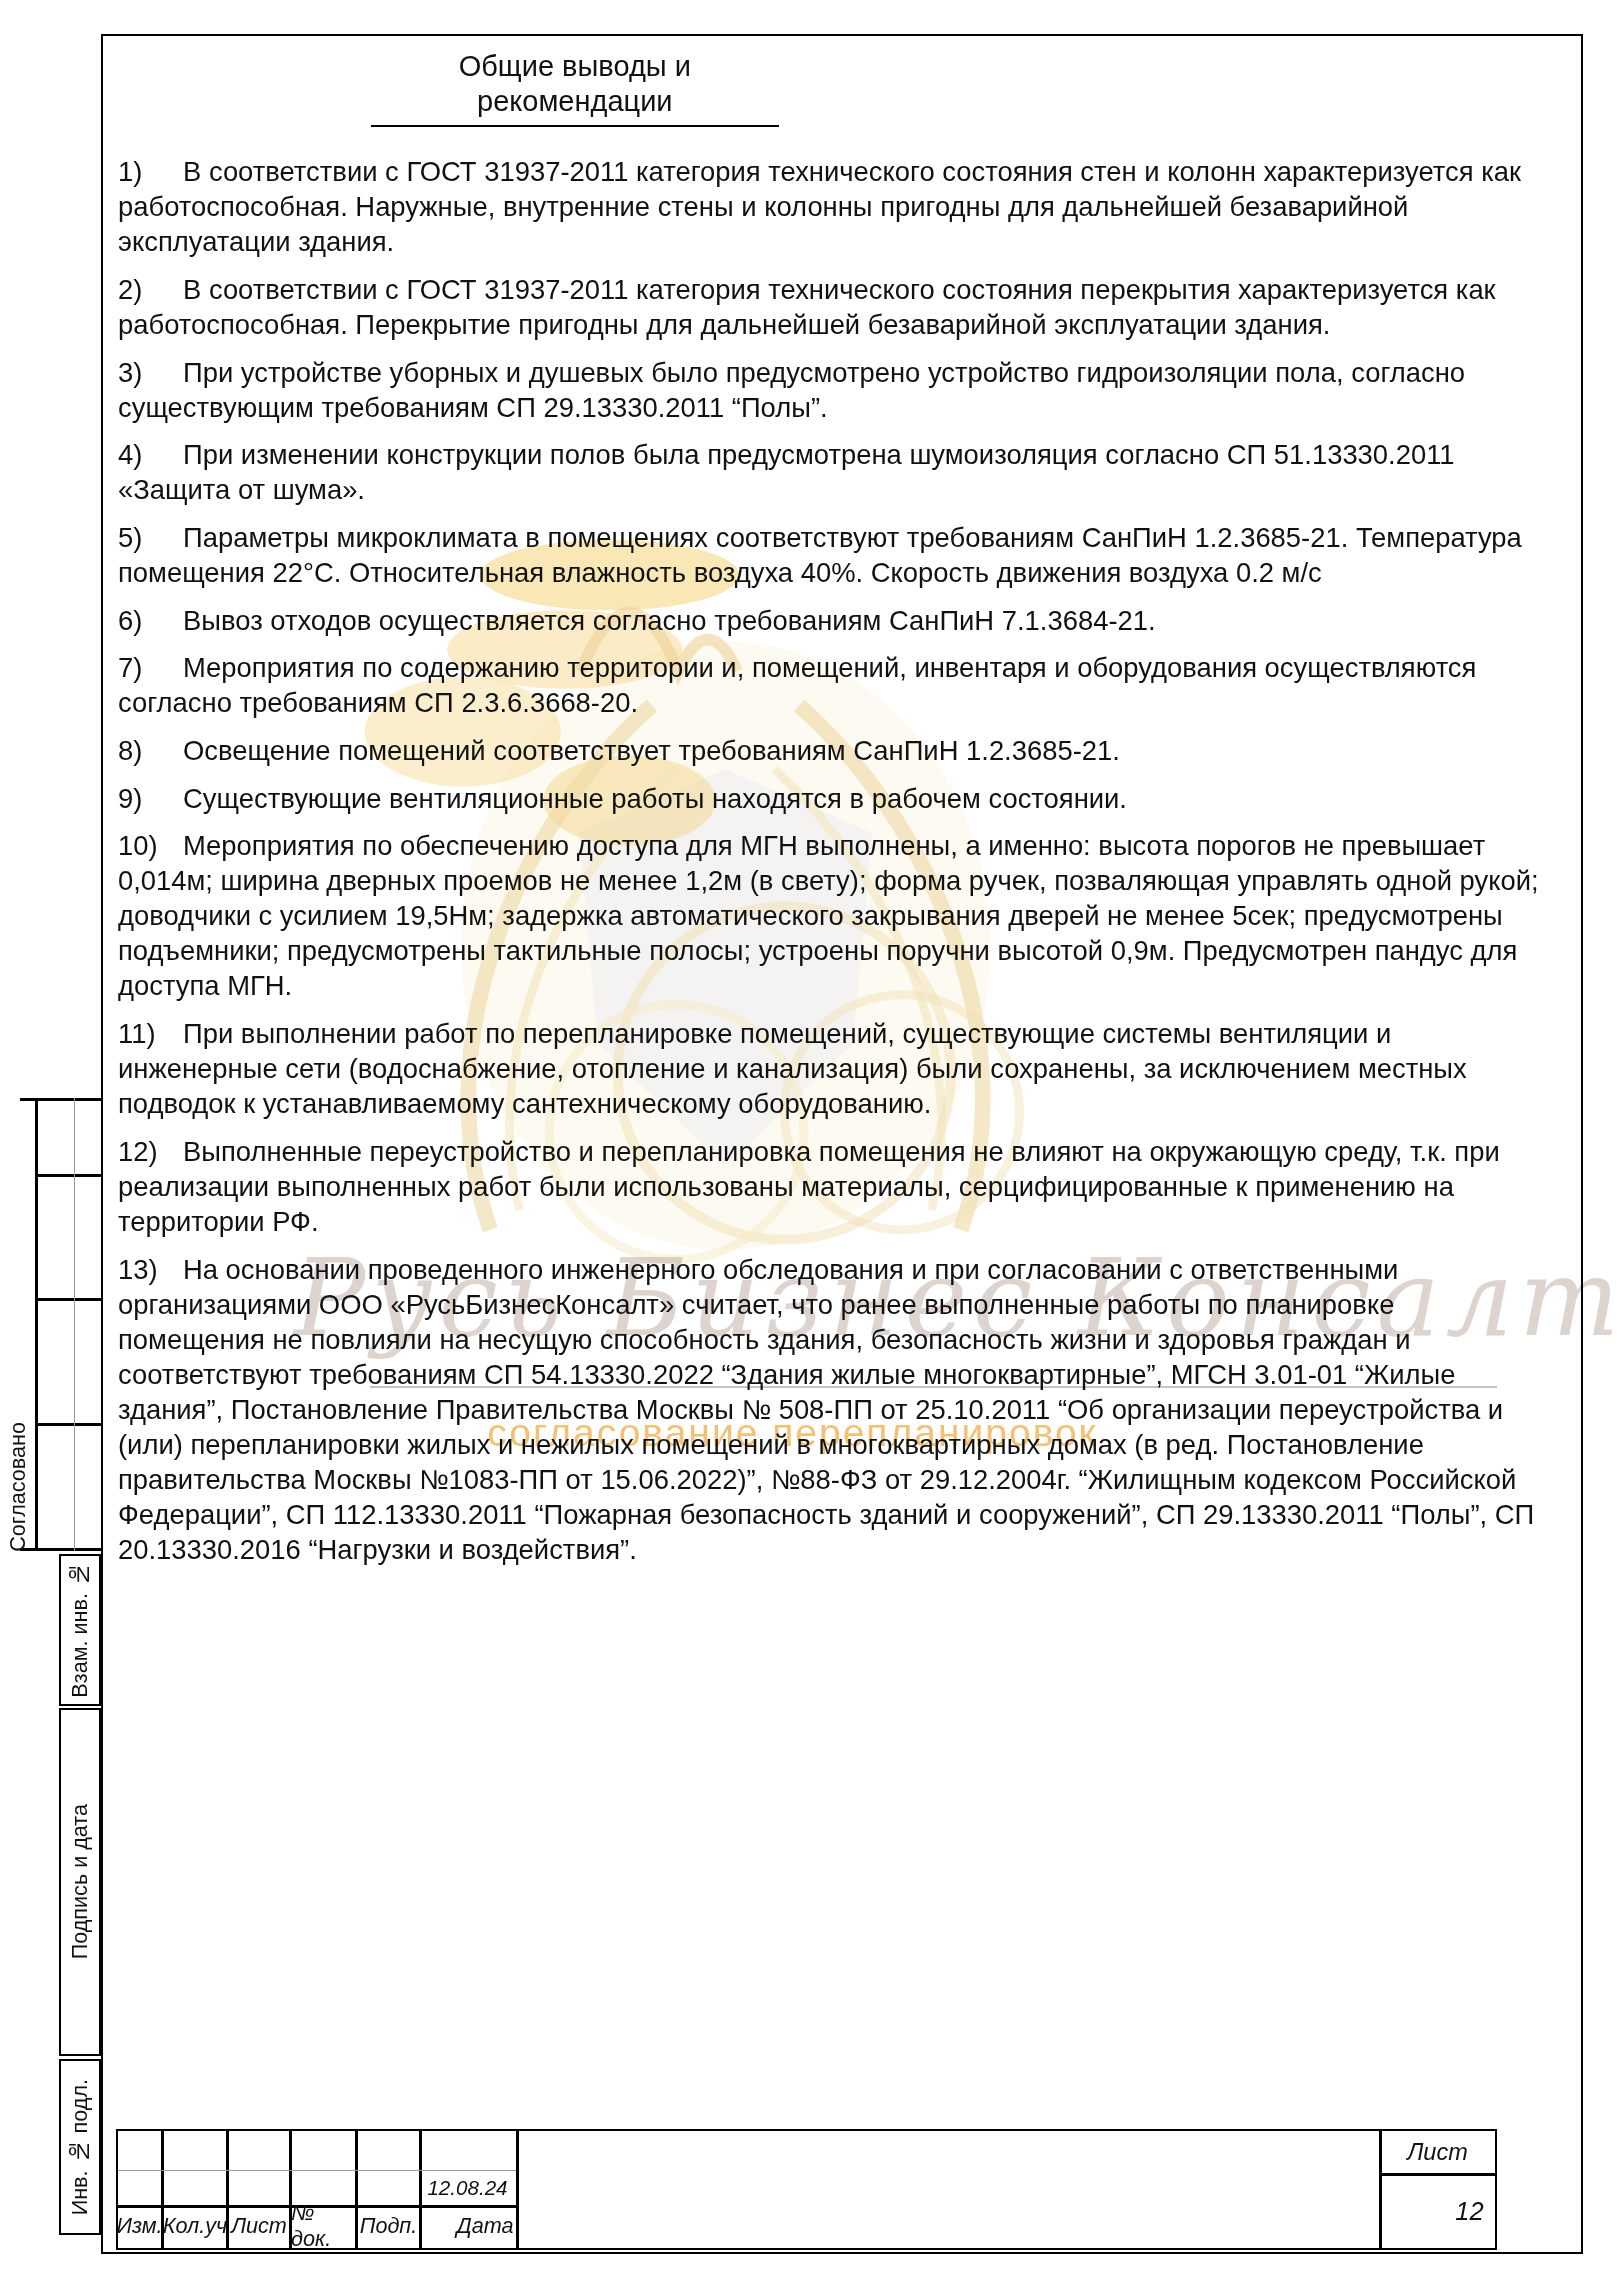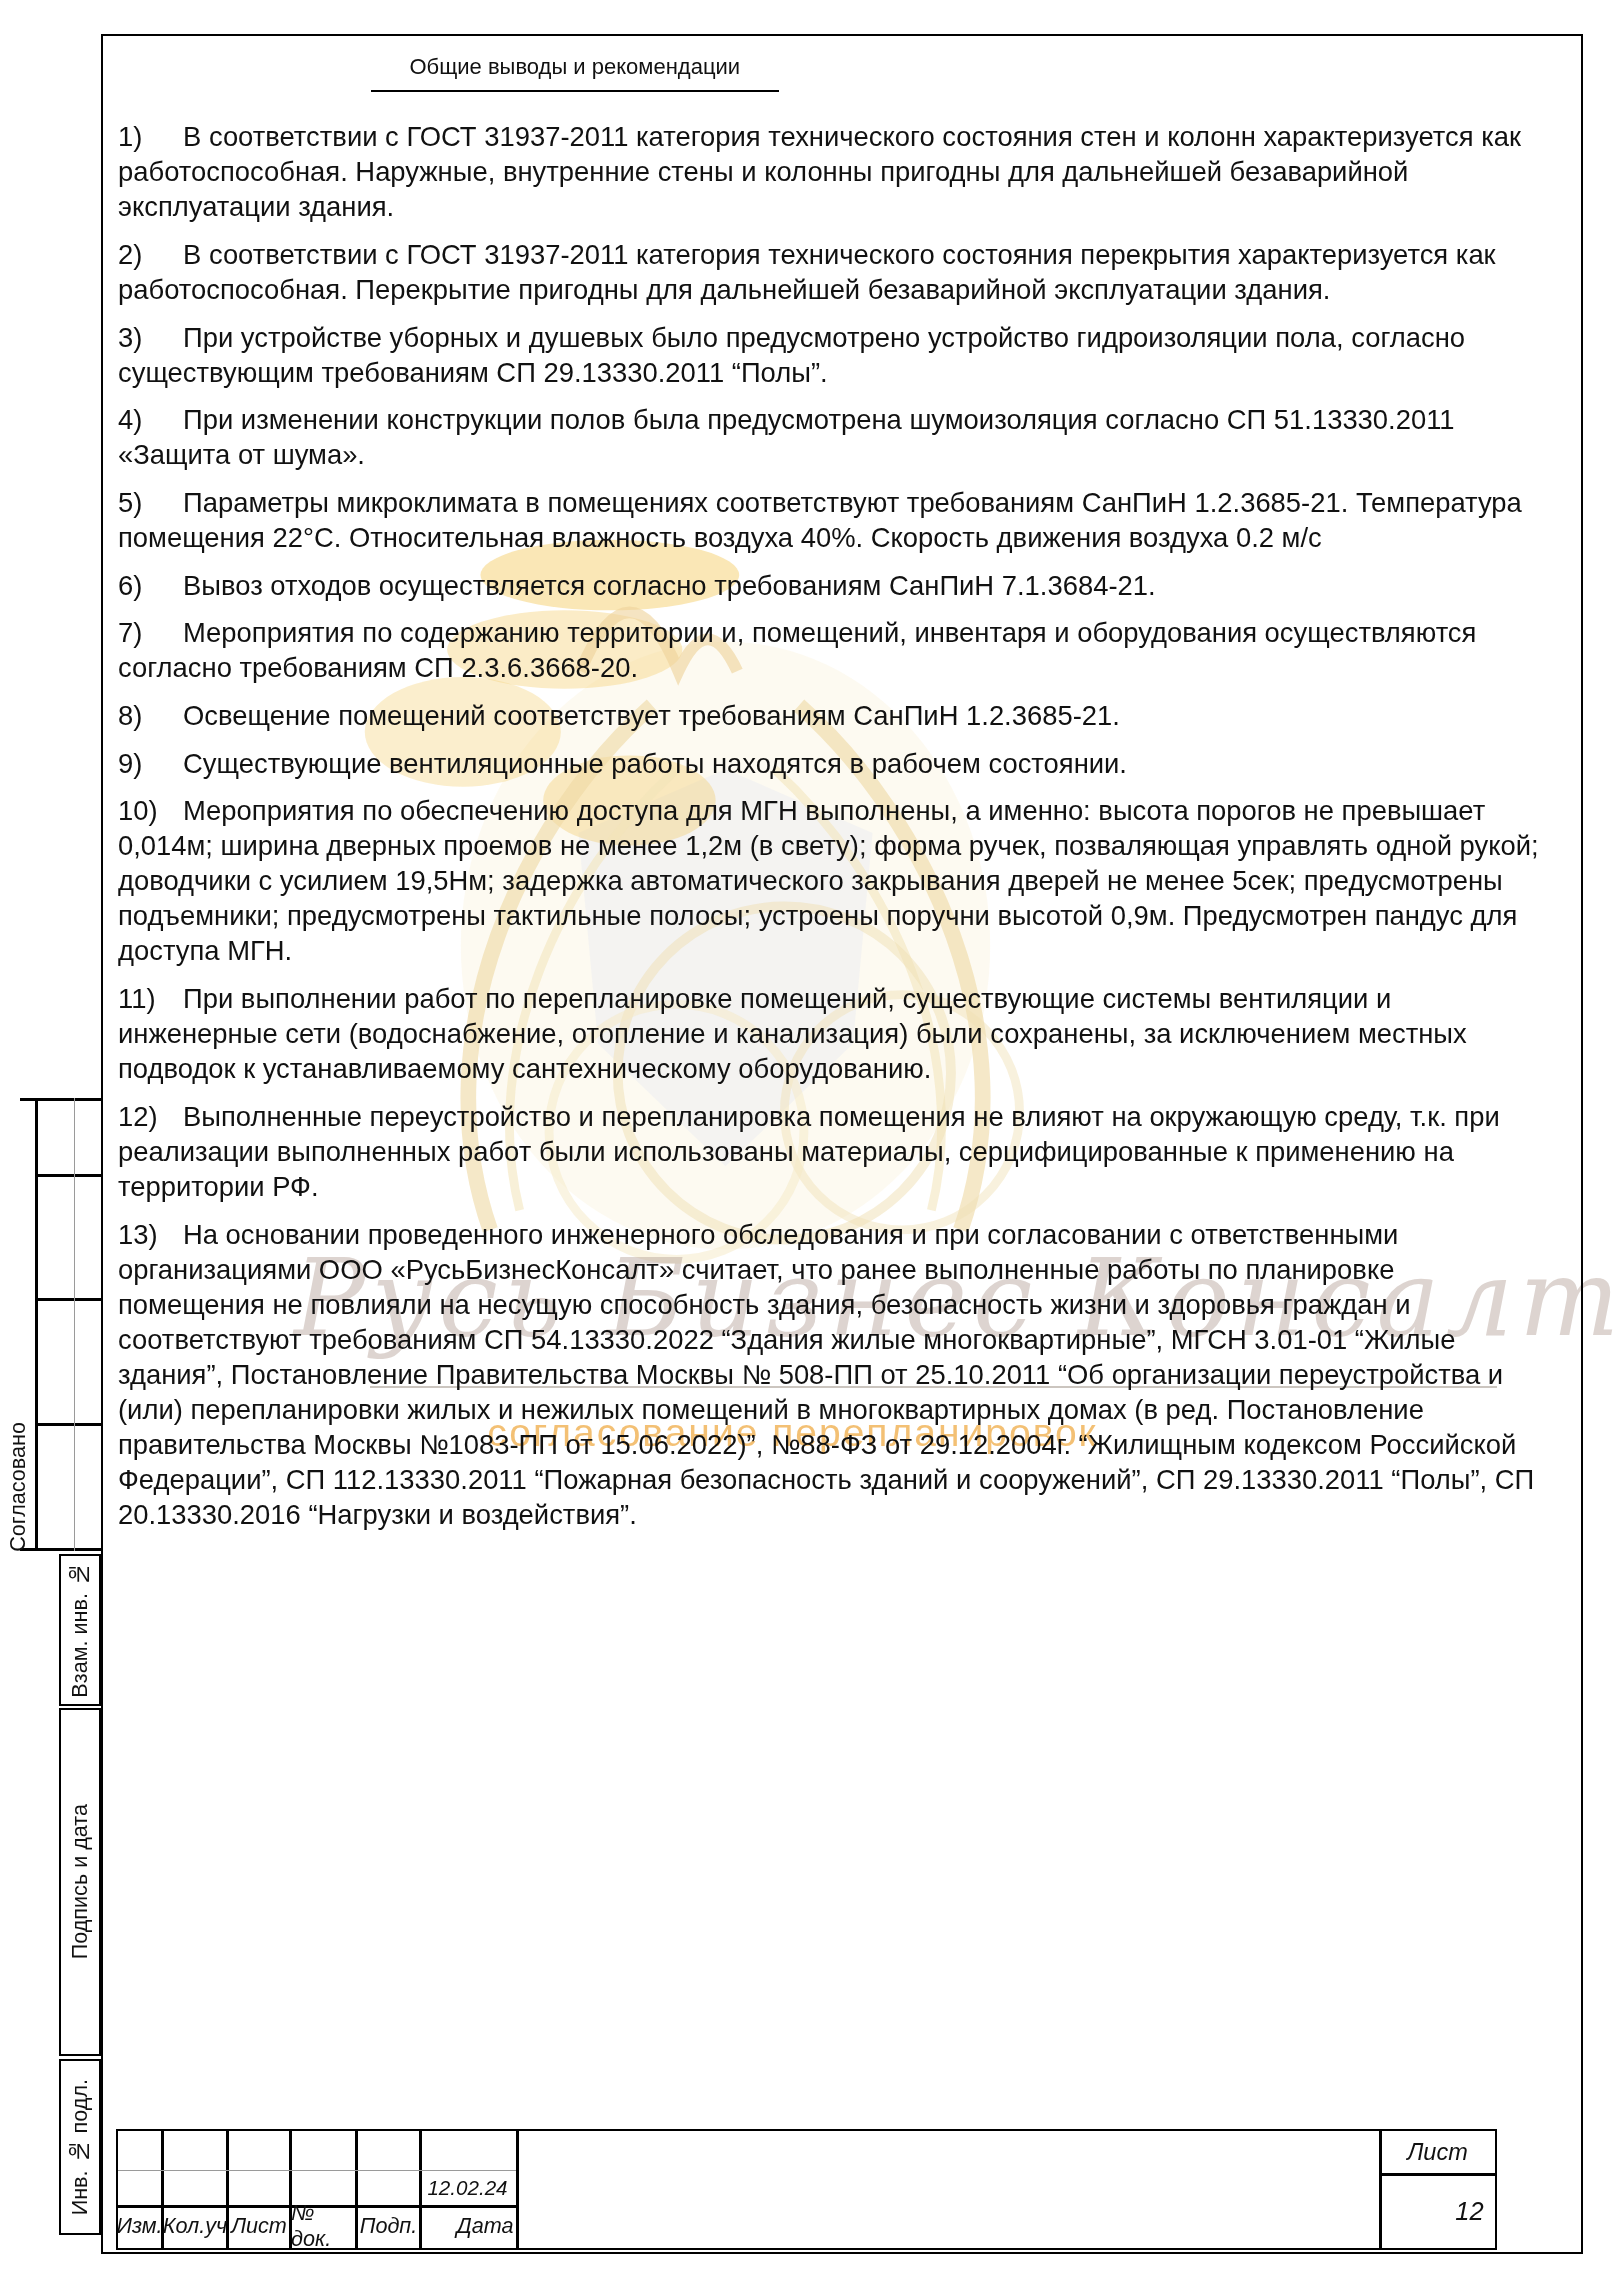--- a/index.html
+++ b/index.html
@@ -2,21 +2,21 @@
 <html><head>
 <meta charset="utf-8">
 <style>
   html,body{margin:0;padding:0;background:#ffffff;}
   .sheet{position:relative;width:1620px;height:2293px;background:#ffffff;overflow:hidden;
          font-family:"Liberation Sans",sans-serif;color:#111;}
   .frame{position:absolute;left:101px;top:34px;width:1482px;height:2220px;
          border:2.9px solid #000;box-sizing:border-box;}
   
   .content{position:absolute;left:118px;top:49px;width:1421px;font-size:27.4px;line-height:35px;}
-  .doc-title{display:block;width:392px;margin:0 0 0 253px;text-align:center;font-size:22px;
+  .doc-title{display:block;width:392px;margin:0 0 0 253px;text-align:center;font-size:29px;
              font-weight:normal;padding:0 7.8px 5.9px 7.8px;border-bottom:2px solid #000;}
   .intro{margin:13.7px 0 0 0;text-indent:35px;}
   .items{margin-top:27.4px;}
   .item{margin:0;}
   .item + .item{margin-top:12.7px;}
   .item-num{display:inline-block;width:65px;}
   
   .wm{position:absolute;pointer-events:none;}
   .wm-script{left:294px;top:1237px;width:1225px;font-family:"DejaVu Serif",serif;
              font-style:italic;font-size:106px;letter-spacing:5.9px;color:rgba(173,152,142,0.42);
@@ -157,20 +157,20 @@
     <div class="v" style="left:398px;"></div>
     <div class="v" style="left:1261px;"></div>
     <div class="h-thin"></div>
     <div class="h-thick"></div>
     <div class="hdr" style="left:0;width:43px;">Изм.</div>
     <div class="hdr" style="left:46px;width:62px;">Кол.уч</div>
     <div class="hdr" style="left:111px;width:60px;">Лист</div>
     <div class="hdr" style="left:173px;width:64px;">№ док.</div>
     <div class="hdr" style="left:240px;width:61px;">Подп.</div>
     <div class="hdr" style="left:304px;width:94px;padding-left:16px;">Дата</div>
-    <div class="tb-date">12.02.24</div>
+    <div class="tb-date">12.08.24</div>
     <div class="tb-sheet-label">Лист</div>
     <div class="tb-sheet-hline"></div>
     <div class="tb-sheet-num">12</div>
   </div>
 
 </div>
 
 
 </body></html>

